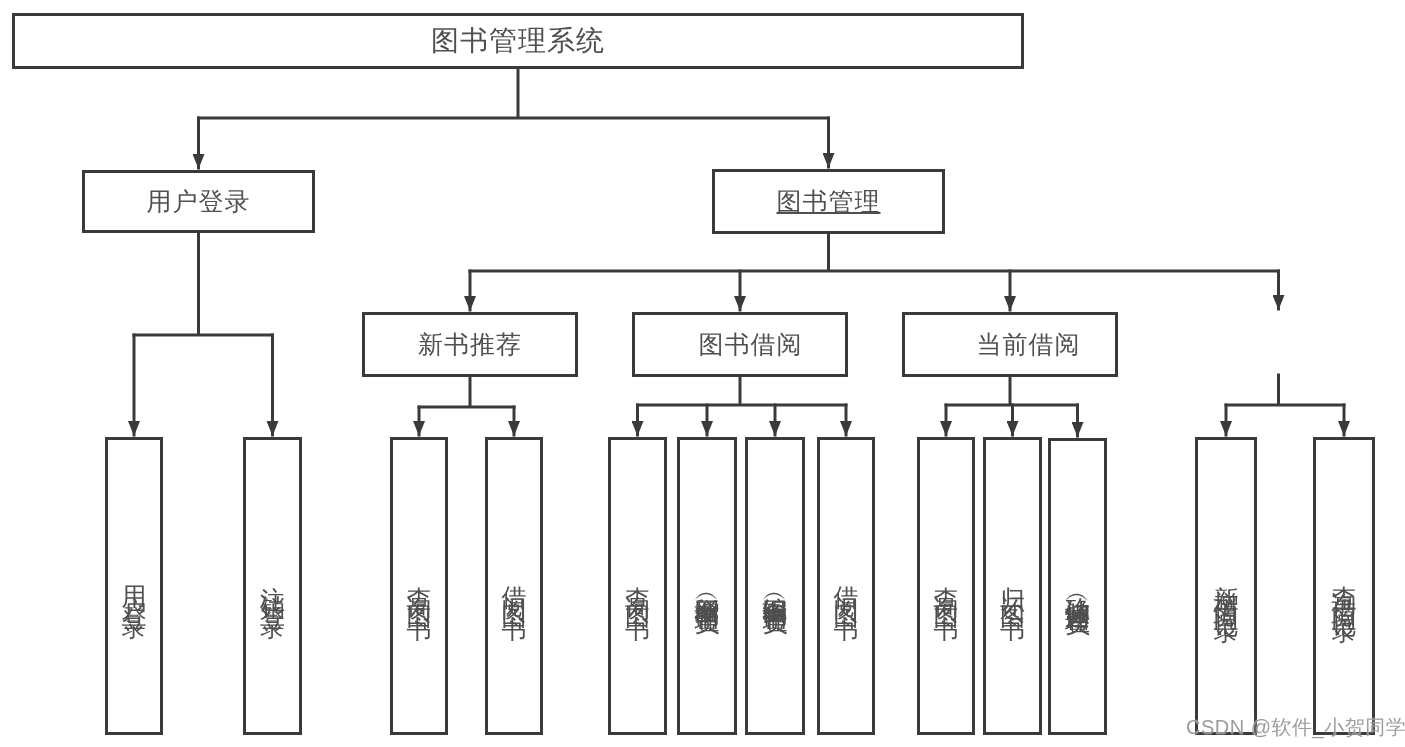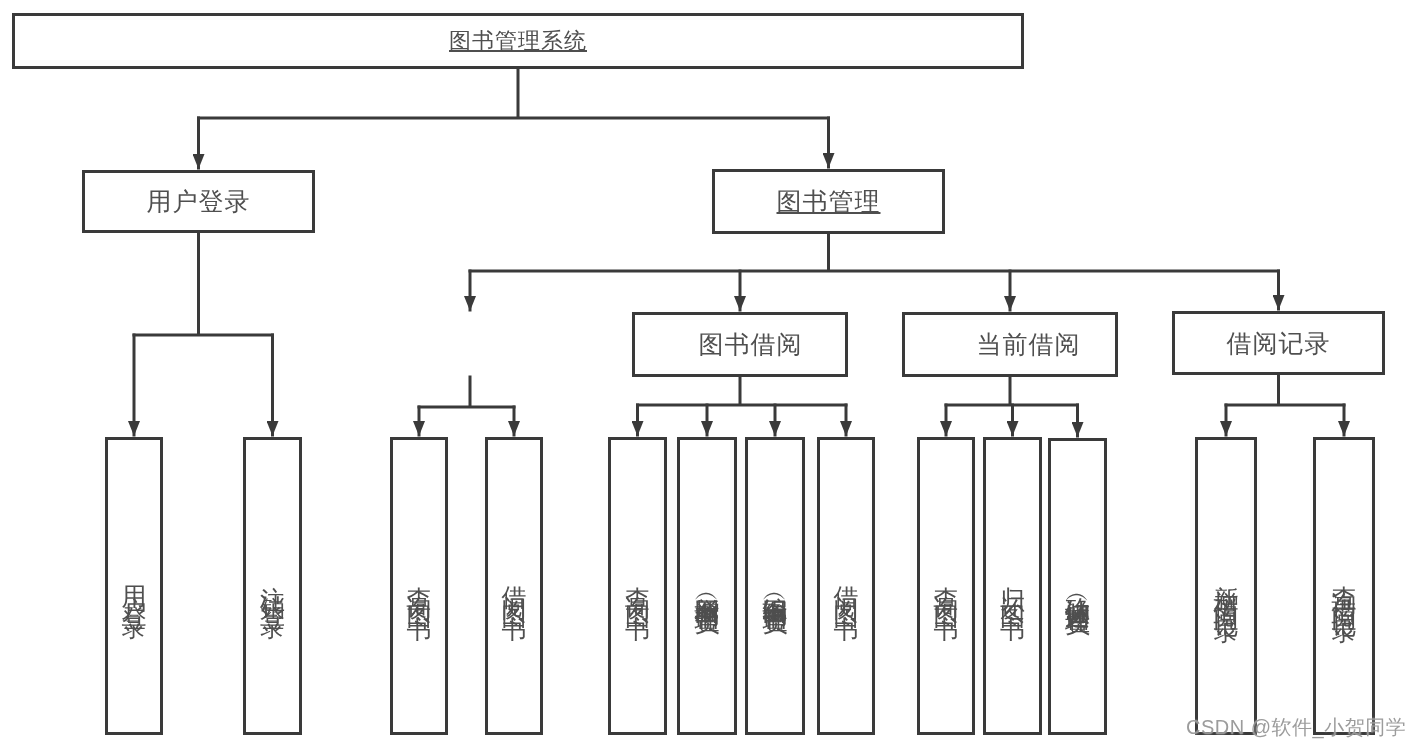--- a/index.html
+++ b/index.html
@@ -26,21 +26,21 @@
     align-items: center;
     justify-content: center;
     color: #4f4f4f;
     z-index: 1;
   }
   .node.h .label {
     font-size: 25px;
     letter-spacing: 1px;
     white-space: nowrap;
   }
-  .node.root .label { font-size: 22px; text-decoration: underline; }
+  .node.root .label { font-size: 28px; }
   .node.v .label {
     writing-mode: vertical-rl;
     text-orientation: mixed;
     font-size: 25px;
     line-height: 1;
     white-space: nowrap;
   }
   #watermark {
     position: absolute;
     left: 1186px;
@@ -93,28 +93,28 @@
   <span id="watermark">CSDN @软件_小贺同学</span>
 <div class="node h root" style="left: 12px; top: 13px; width: 1012px; height: 56px;">
       <span class="label">图书管理系统</span>
     </div>
     <div class="node h" style="left: 82px; top: 170px; width: 233px; height: 63px;">
       <span class="label">用户登录</span>
     </div>
     <div class="node h" style="left: 712px; top: 169px; width: 233px; height: 65px; text-decoration: underline;">
       <span class="label">图书管理</span>
     </div>
+    <div class="node h" style="left: 362px; top: 312px; width: 216px; height: 65px;">
+      <span class="label">新书推荐</span>
+    </div>
     <div class="node h" style="left: 632px; top: 312px; width: 216px; height: 65px; padding-left: 21px;">
       <span class="label">图书借阅</span>
     </div>
     <div class="node h" style="left: 902px; top: 312px; width: 216px; height: 65px; padding-left: 37px;">
       <span class="label">当前借阅</span>
-    </div>
-    <div class="node h" style="left: 1172px; top: 311px; width: 213px; height: 64px;">
-      <span class="label">借阅记录</span>
     </div>
     <div class="node v" style="left: 105px; top: 437px; width: 58px; height: 298px;">
       <span class="label" style="letter-spacing: 10px;">用户登录</span>
     </div>
     <div class="node v" style="left: 243px; top: 437px; width: 59px; height: 298px;">
       <span class="label" style="letter-spacing: 10px;">注销登录</span>
     </div>
     <div class="node v" style="left: 390px; top: 437px; width: 58px; height: 298px;">
       <span class="label" style="letter-spacing: 10px;">查询图书</span>
     </div>

